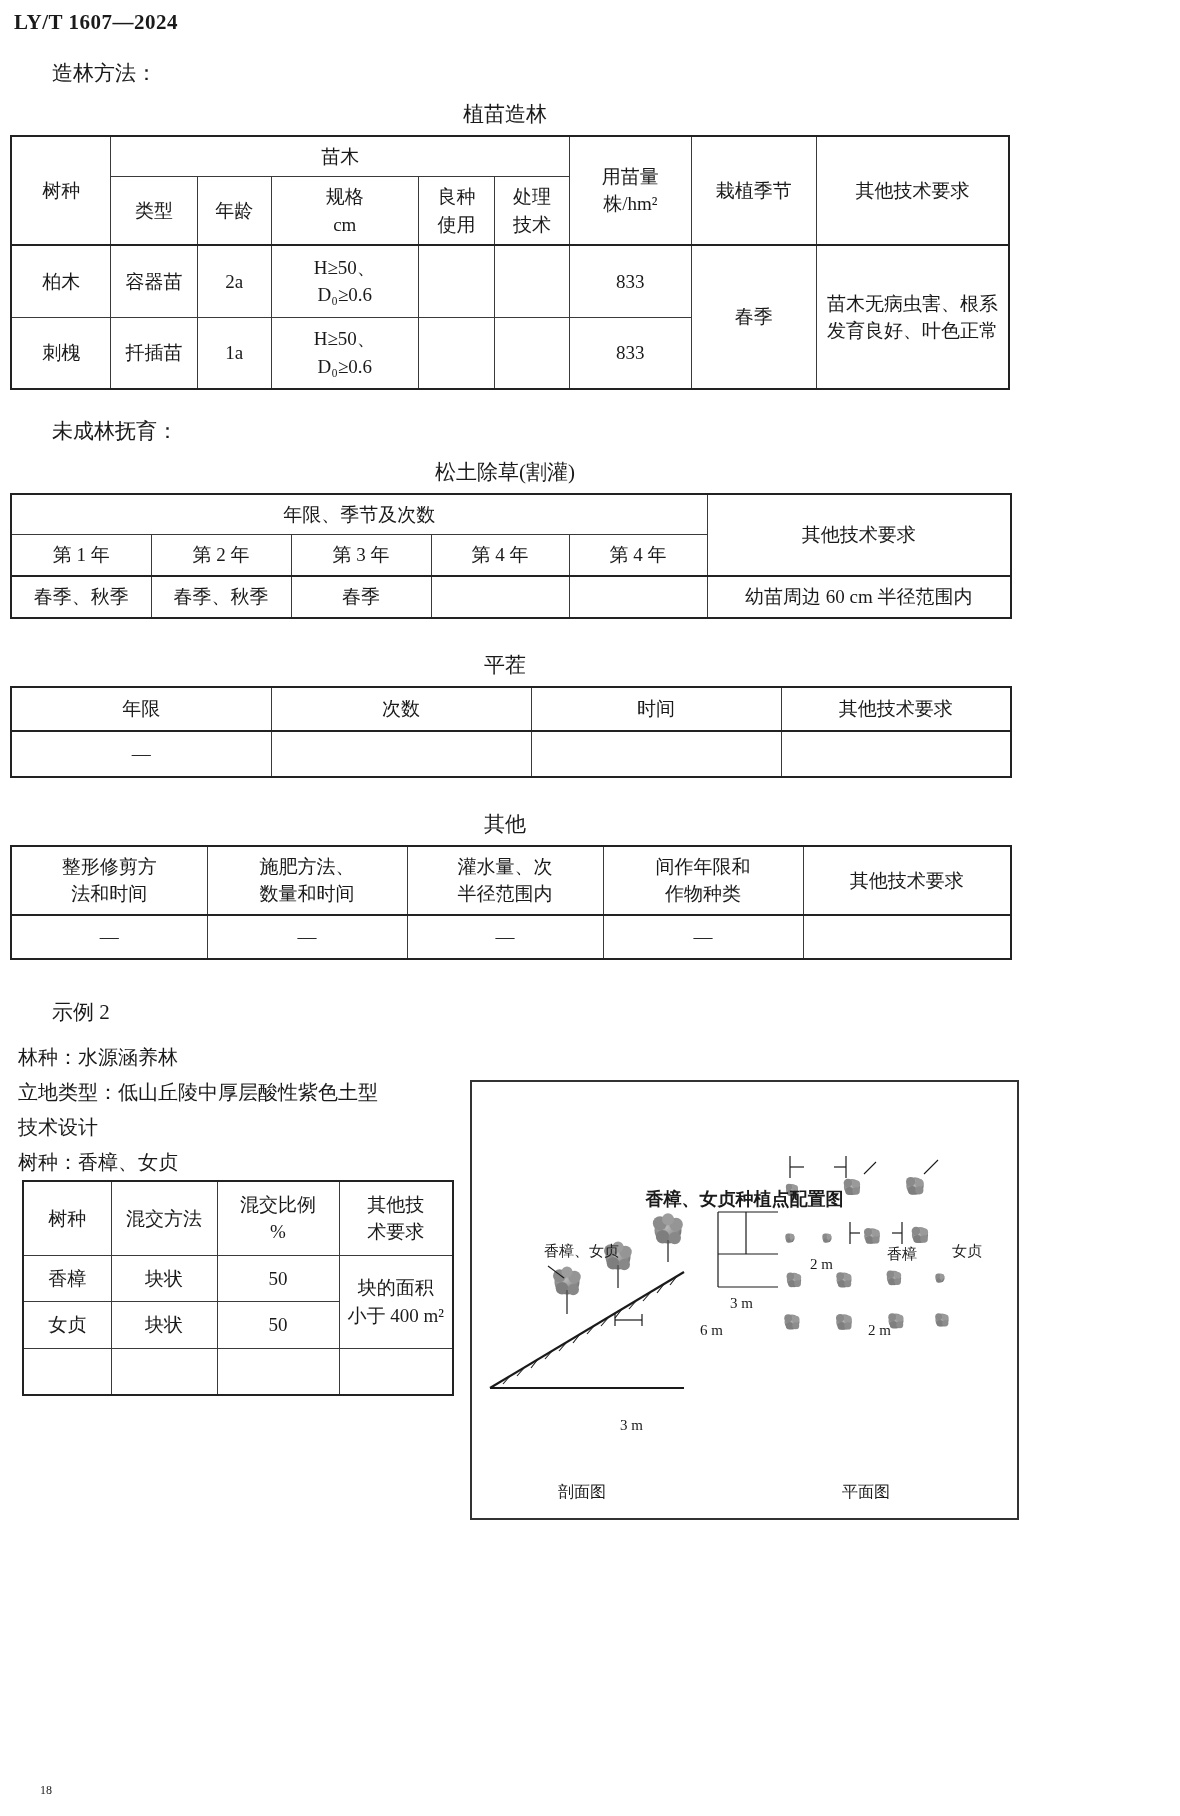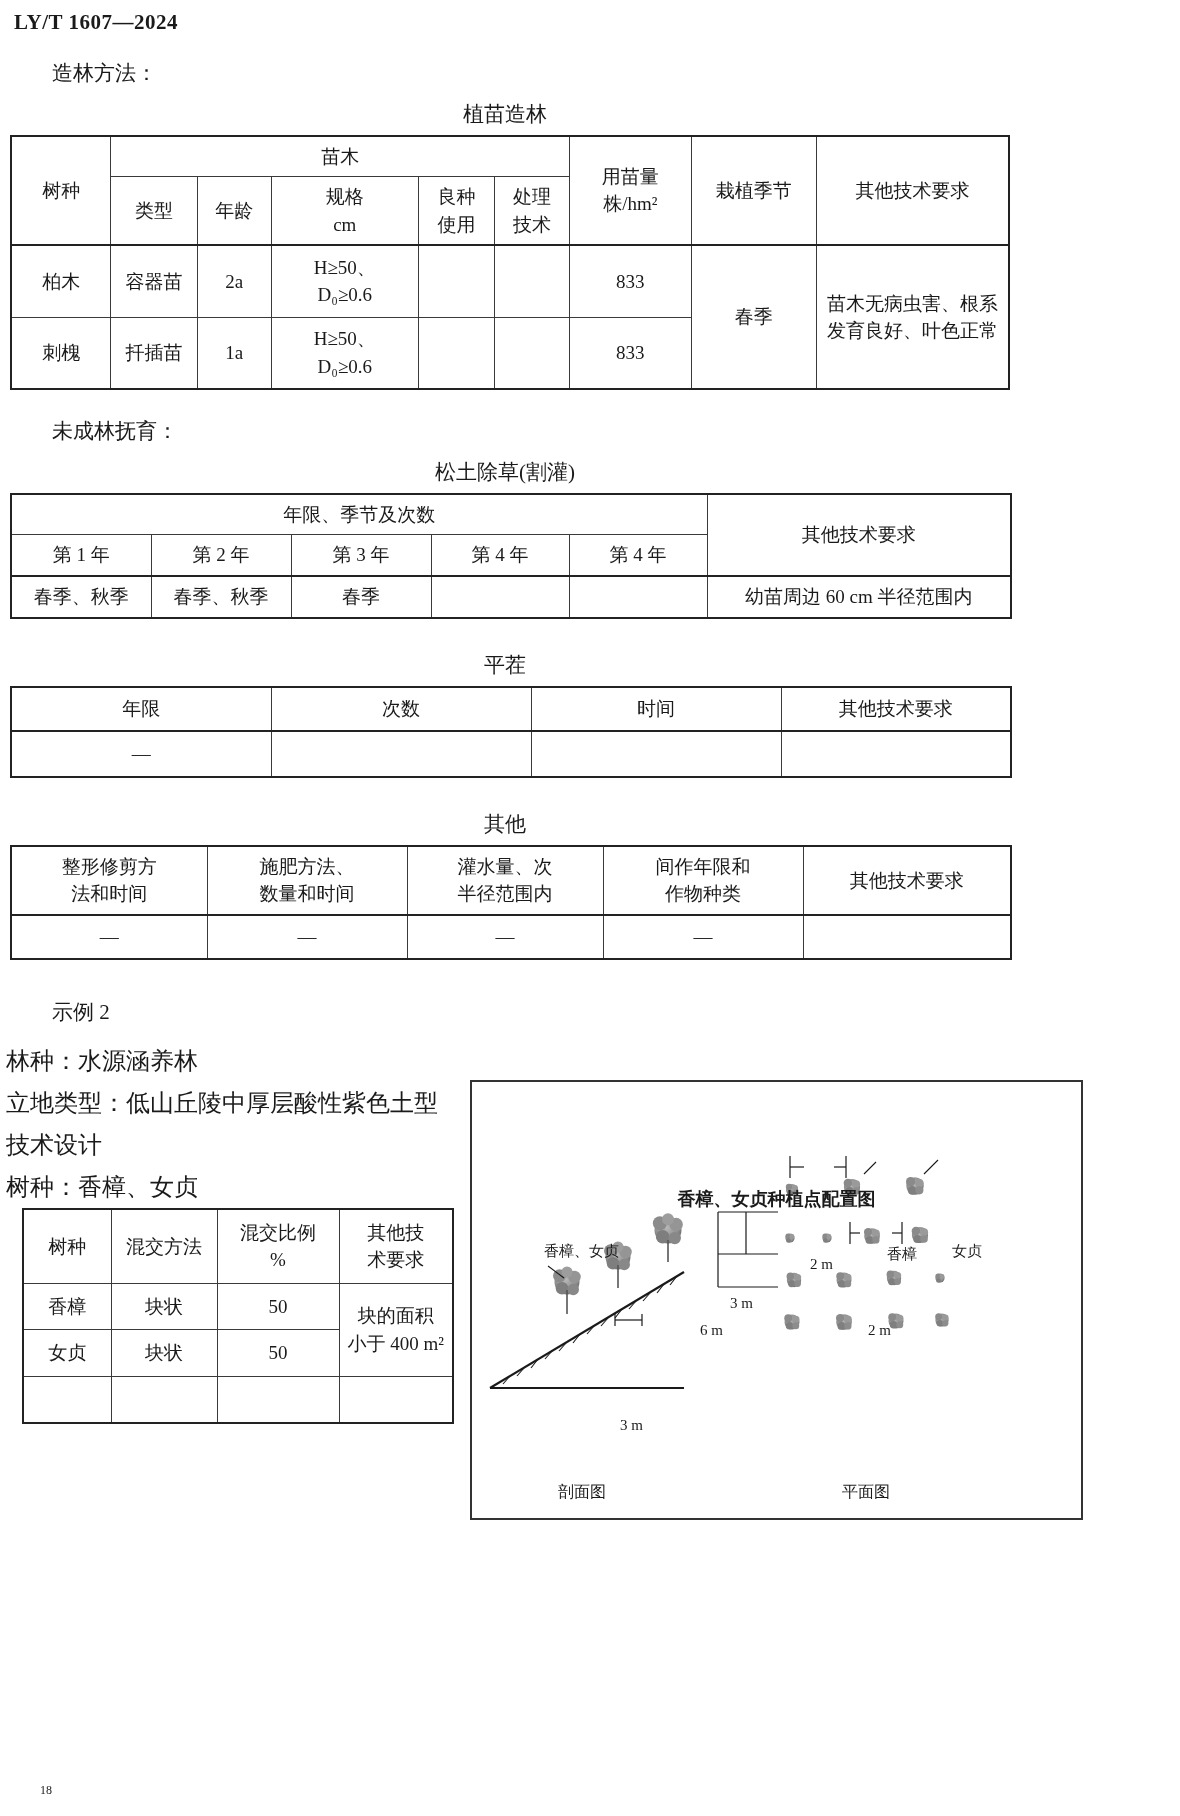--- a/index.html
+++ b/index.html
@@ -59,21 +59,21 @@
   table.std .topline { border-top: 2px solid #222; }
   .hdr-row td { padding: 7px 3px; }
   .two-line { line-height: 1.5; }
 
   .spec { font-style: normal; }
 
   .sec-gap { height: 26px; }
 
   
   .ex-title { font-size: 21px; margin: 0 0 14px 52px; }
-  .ex-lines { font-size: 24px; line-height: 1.75; margin-left: 6px; }
+  .ex-lines { font-size: 20px; line-height: 1.75; margin-left: 18px; }
   .ex-lines div { white-space: nowrap; }
 
   .lower { position: relative; width: 1180px; }
 
   .left-col { position: absolute; left: 0; top: 0; width: 470px; }
   .right-col { position: absolute; left: 470px; top: 40px; width: 560px; }
 
   .comp-caption { text-align: center; font-size: 21px; width: 440px; margin: 26px 0 8px 0; }
 
   table.comp {
@@ -87,21 +87,21 @@
   table.comp td {
     border: 1px solid #3a3a3a;
     text-align: center;
     vertical-align: middle;
     padding: 9px 3px;
     line-height: 1.45;
   }
 
   
   .figbox {
-    width: 613px;
+    width: 549px;
     height: 440px;
     border: 2px solid #333;
     position: relative;
     background: #fff;
   }
   .fig-title {
     position: absolute;
     top: 105px;
     width: 100%;
     text-align: center;

